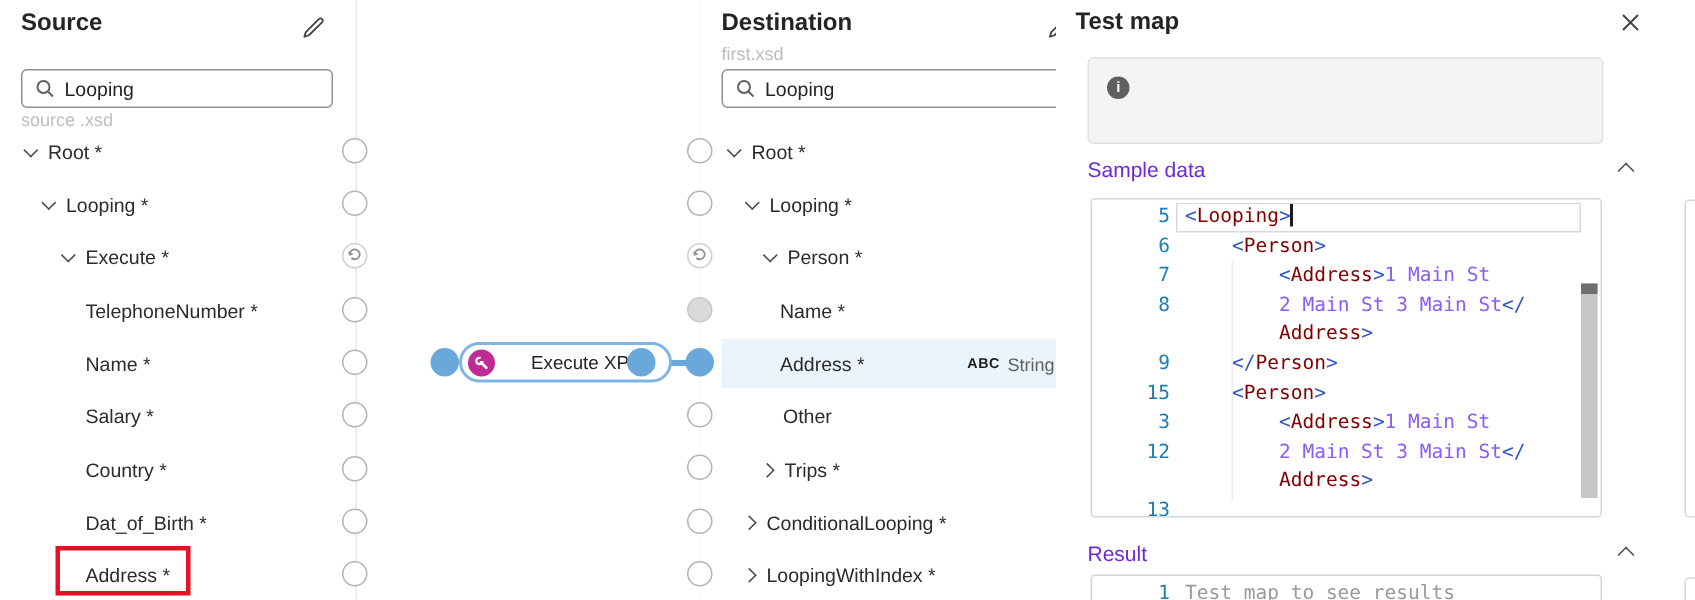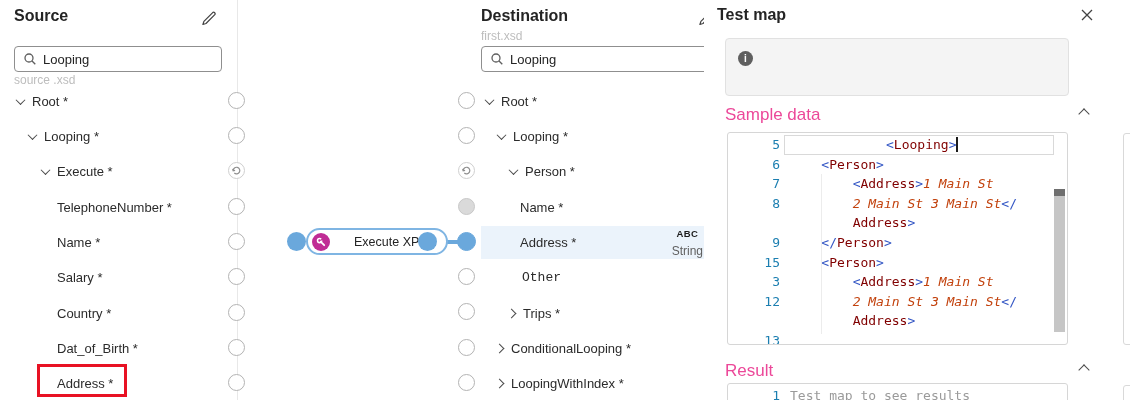--- a/index.html
+++ b/index.html
@@ -22,21 +22,21 @@
 
   
   .trow { position:absolute; height:24px; display:flex; align-items:center; }
   .tlabel { font-size:13px; color:#2b2b2b; white-space:nowrap; }
   .chev { width:7px; height:7px; border-right:1.4px solid #4a4a4a; border-bottom:1.4px solid #4a4a4a; display:inline-block; margin-right:8px; flex:0 0 auto; }
   .chev.down  { transform:rotate(45deg) translate(-1px,-1px); }
   .chev.right { transform:rotate(-45deg); }
   .chev-up { width:8px; height:8px; border-right:1.5px solid #4a4a4a; border-bottom:1.5px solid #4a4a4a; transform:rotate(-135deg); display:inline-block; }
 
   .selected-band { position:absolute; background:var(--selection-bg); display:flex; align-items:center; }
-  .type-badge { margin-left:auto; margin-right:9px; display:flex; align-items:center; gap:5px;flex-direction:column; }
+  .type-badge { margin-left:auto; margin-right:9px; display:flex; align-items:center; gap:5px; }
   .type-badge .abc { font-size:9.5px; font-weight:700; letter-spacing:.4px; color:#1b1b1b; }
   .type-badge .tname { font-size:12px; color:#5f5f5f; }
 
   .annotation-box { position:absolute; border:3px solid var(--annotation-red); }
 
   
   .ncircle { position:absolute; width:17px; height:17px; border-radius:50%; background:#fff; border:1px solid #b3b3b3; display:flex; align-items:center; justify-content:center; }
   .ncircle.loop { border-color:#cfcfcf; }
   .ncircle.gray { background:#dadada; border-color:#c8c8c8; }
   .ncircle.blue { width:19px; height:19px; background:var(--accent-blue); border-color:var(--accent-blue); }
@@ -45,31 +45,31 @@
 
   
   .fn-pill { position:absolute; height:27px; background:#fff; border:2px solid #7fb5e3; border-radius:14px; display:flex; align-items:center; padding-left:4px; }
   .fn-icon { width:18px; height:18px; border-radius:50%; background:var(--function-pink); display:flex; align-items:center; justify-content:center; flex:0 0 auto; }
   .fn-label { font-size:12.5px; color:#242424; margin:0 9px 0 6px; white-space:nowrap; }
 
   
   .info-box { position:absolute; background:#f4f4f4; border:1px solid #e1e1e1; border-radius:4px; }
   .info-icon { position:absolute; left:12px; top:12px; width:15px; height:15px; border-radius:50%; background:#5f5f5f; color:#fff; font-size:10px; font-weight:700; display:flex; align-items:center; justify-content:center; }
   .info-text { position:absolute; left:36px; top:11px; font-size:13.2px; line-height:21px; color:#242424; }
-  .section-label { position:absolute; font-size:17px; color:#ec4899; }
+  .section-label { position:absolute; font-size:14px; color:#6d28d9; }
 
   .editor { position:absolute; background:#fff; border:1px solid #d6d6d6; border-radius:3px; overflow:hidden; font-family:"DejaVu Sans Mono", monospace; }
   .code-rows { position:absolute; inset:0; padding-top:2px; }
   .code-row { display:flex; height:19.6px; line-height:19.6px; font-size:13px; }
   .line-num { width:52px; text-align:right; color:var(--line-number-color); flex:0 0 auto; }
   .code-text { flex:1; margin-left:4px; margin-right:13px; padding-left:6px; white-space:pre; overflow:hidden; }
-  .code-row.current .code-text { box-shadow:inset 0 0 0 1px #d9d9d9;text-align:center; }
+  .code-row.current .code-text { box-shadow:inset 0 0 0 1px #d9d9d9; }
   .tok-p { color:var(--punct-color); }
   .tok-g { color:var(--tag-color); }
-  .tok-t { color:#c2410c;font-style:italic; }
+  .tok-t { color:#8b5cf6; }
   .tok-w { color:#1e1e1e; }
   .cursor { display:inline-block; width:1.5px; height:15px; background:#1b1b1b; vertical-align:-3px; }
   .indent-guide { position:absolute; width:1px; background:#ececec; }
   .scroll-thumb { position:absolute; right:2px; width:11px; background:#c6c6c6; }
   .scroll-cap { position:absolute; right:2px; width:11px; background:#6f6f6f; }
   .placeholder { color:#9a9a9a; }
 
   .sliver { position:absolute; left:1123px; width:20px; background:#fff; border:1px solid #d9d9d9; border-radius:3px; }
 </style>
 </head>
@@ -164,21 +164,21 @@
         <span class="chev down"></span>
         <span class="tlabel">Looping *</span>
       </div>
     <div class="trow" style="top:159px;left:43px;text-align:center;">
         <span class="chev down"></span>
         <span class="tlabel">Person *</span>
       </div>
     <div class="trow" style="top:195px;left:53px;">
         <span class="tlabel">Name *</span>
       </div>
-    <div class="trow" style="top:265px;left:55px;font-family:Liberation Mono, monospace;">
+    <div class="trow" style="top:265px;left:55px;">
         <span class="tlabel">Other</span>
       </div>
     <div class="trow" style="top:301px;left:41px;">
         <span class="chev right"></span>
         <span class="tlabel">Trips *</span>
       </div>
     <div class="trow" style="top:336px;left:29px;">
         <span class="chev right"></span>
         <span class="tlabel">ConditionalLooping *</span>
       </div>

